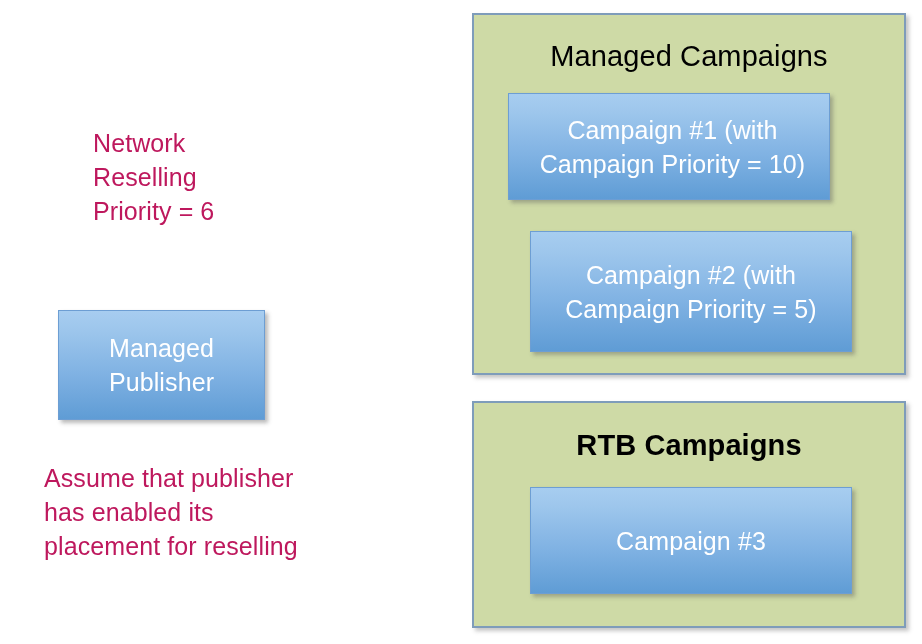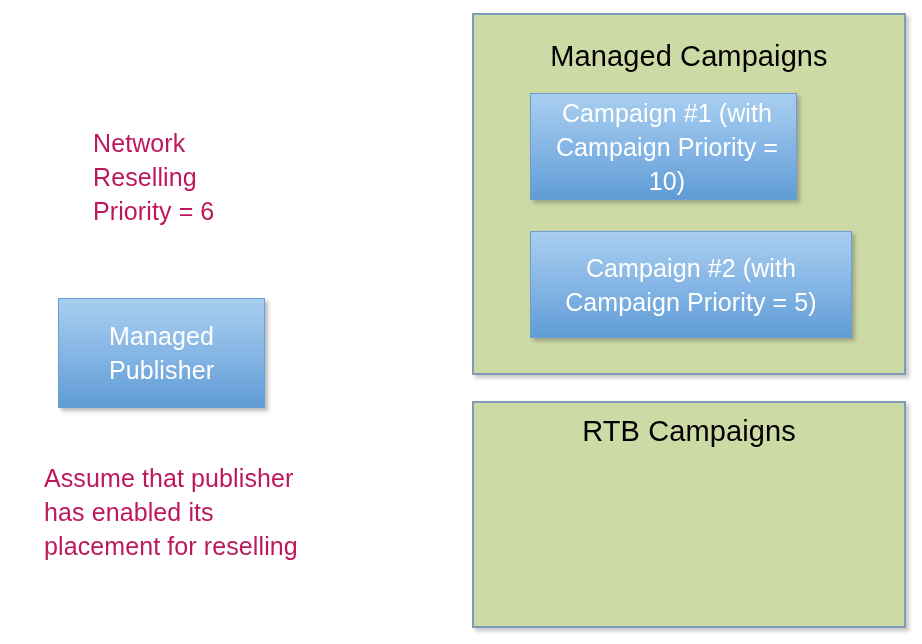--- a/index.html
+++ b/index.html
@@ -58,21 +58,21 @@
     color: #ffffff;
     font-size: 25px;
     line-height: 34px;
     font-weight: 400;
     white-space: pre-line;
     letter-spacing: 0.1px;
   }
 
   .node-publisher {
     left: 58px;
-    top: 298px;
+    top: 310px;
     width: 207px;
     height: 110px;
   }
 
   
   .group {
     position: absolute;
     box-sizing: border-box;
     border: 2px solid #7e9cba;
     background: #cedaa6;
@@ -97,34 +97,34 @@
     height: 362px;
   }
   .group-managed .group-title { top: 25px; }
 
   .group-rtb {
     left: 472px;
     top: 401px;
     width: 434px;
     height: 227px;
   }
-  .group-rtb .group-title { top: 12px; }
+  .group-rtb .group-title { top: 26px; font-weight: bold; }
 
   .node-c1 {
-    left: 530px;
+    left: 508px;
     top: 93px;
-    width: 267px;
+    width: 322px;
     height: 107px;
     padding-left: 7px;
   }
   .node-c2 {
     left: 530px;
     top: 231px;
     width: 322px;
-    height: 107px;
+    height: 121px;
     justify-content: center;
   }
   .node-c3 {
     left: 530px;
     top: 487px;
     width: 322px;
     height: 107px;
   }
 </style>
 </head>
@@ -156,14 +156,17 @@
 
   <div class="node node-c2">
     <span>Campaign #2 (with
 Campaign Priority = 5)</span>
   </div>
 
   <div class="group group-rtb">
     <div class="group-title">RTB Campaigns</div>
   </div>
 
+  <div class="node node-c3">
+    <span>Campaign #3</span>
+  </div>
 
 </div>
 
 </body></html>

